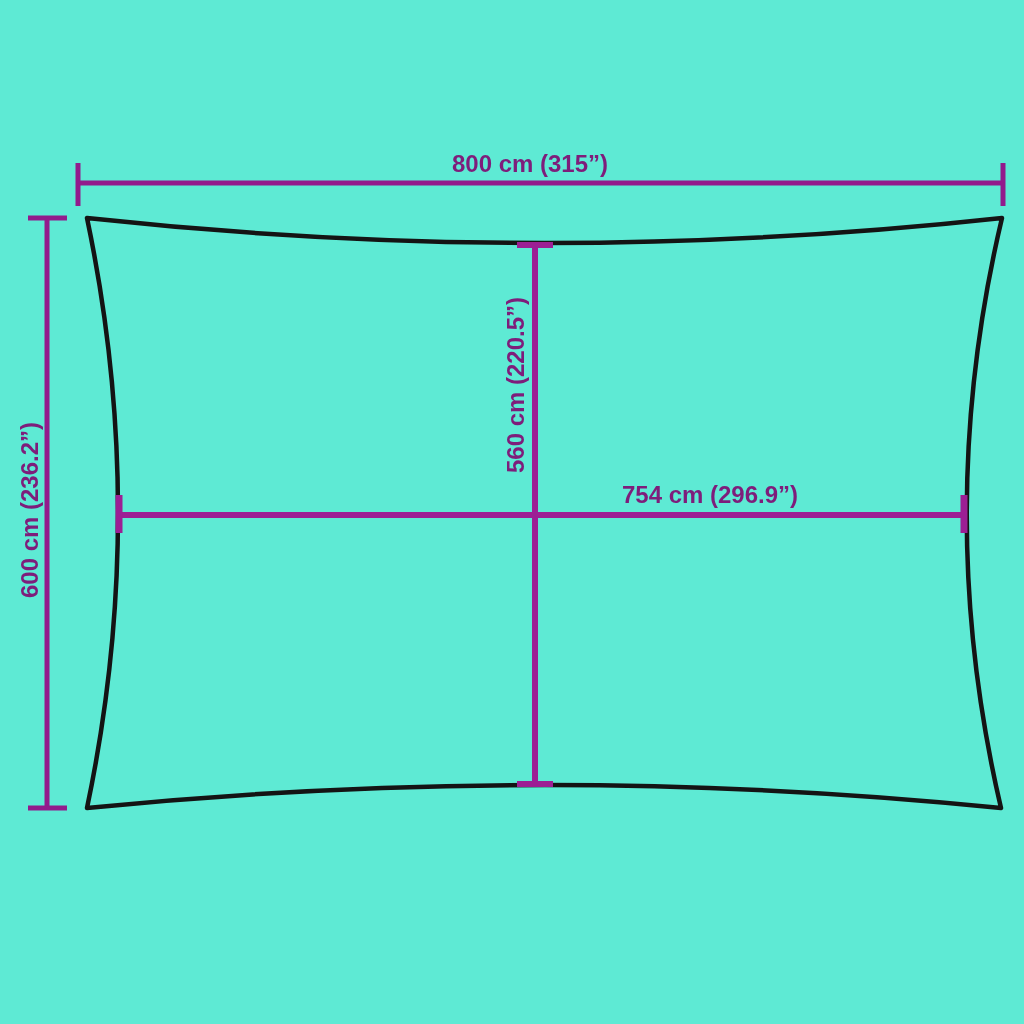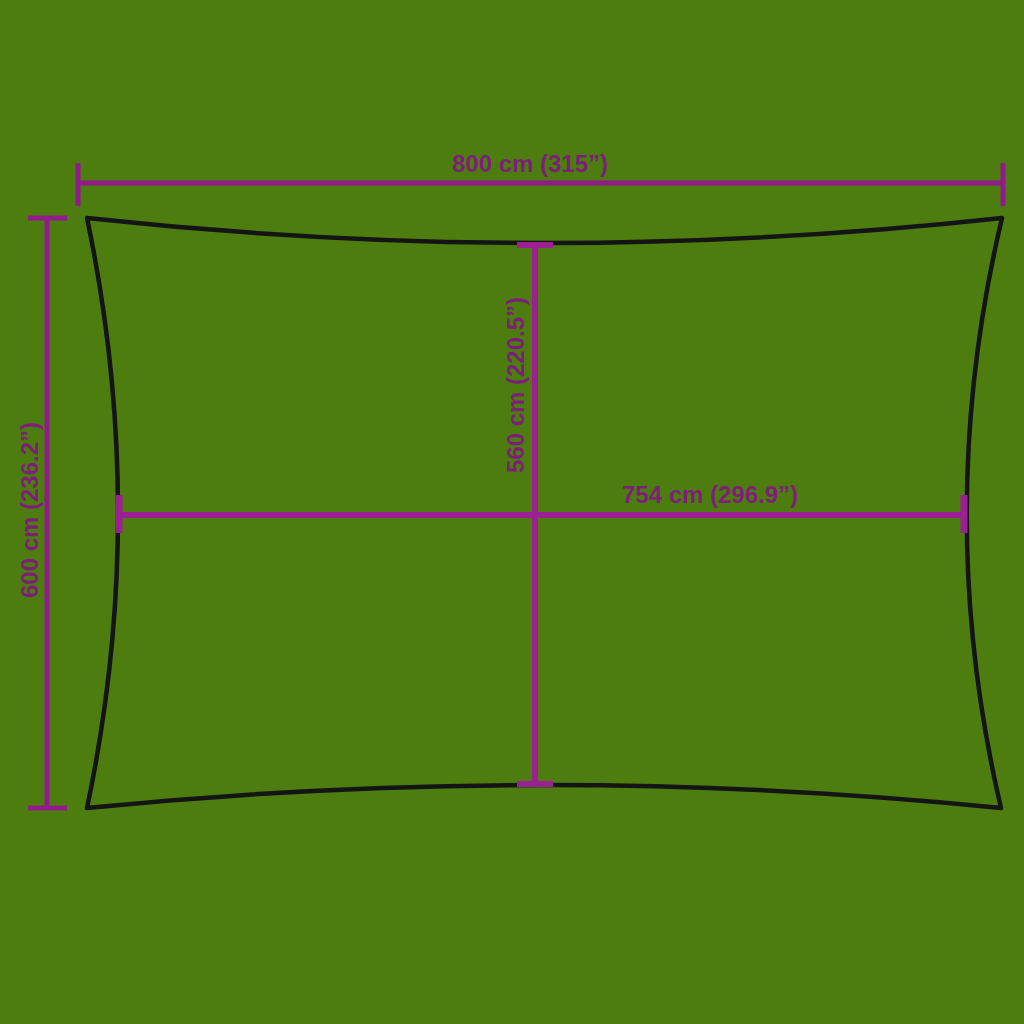--- a/index.html
+++ b/index.html
@@ -4,21 +4,21 @@
 <style>
   html, body {
     margin: 0;
     padding: 0;
     background: #ffffff;
   }
   .stage {
     position: relative;
     width: 1024px;
     height: 1024px;
-    background: #4d7c0f;
+    background: #5eead4;
     overflow: hidden;
     font-family: "Liberation Sans", sans-serif;
   }
   svg.diagram {
     display: block;
     width: 1024px;
     height: 1024px;
   }
   text.dim-label {
     font-family: "Liberation Sans", sans-serif;

